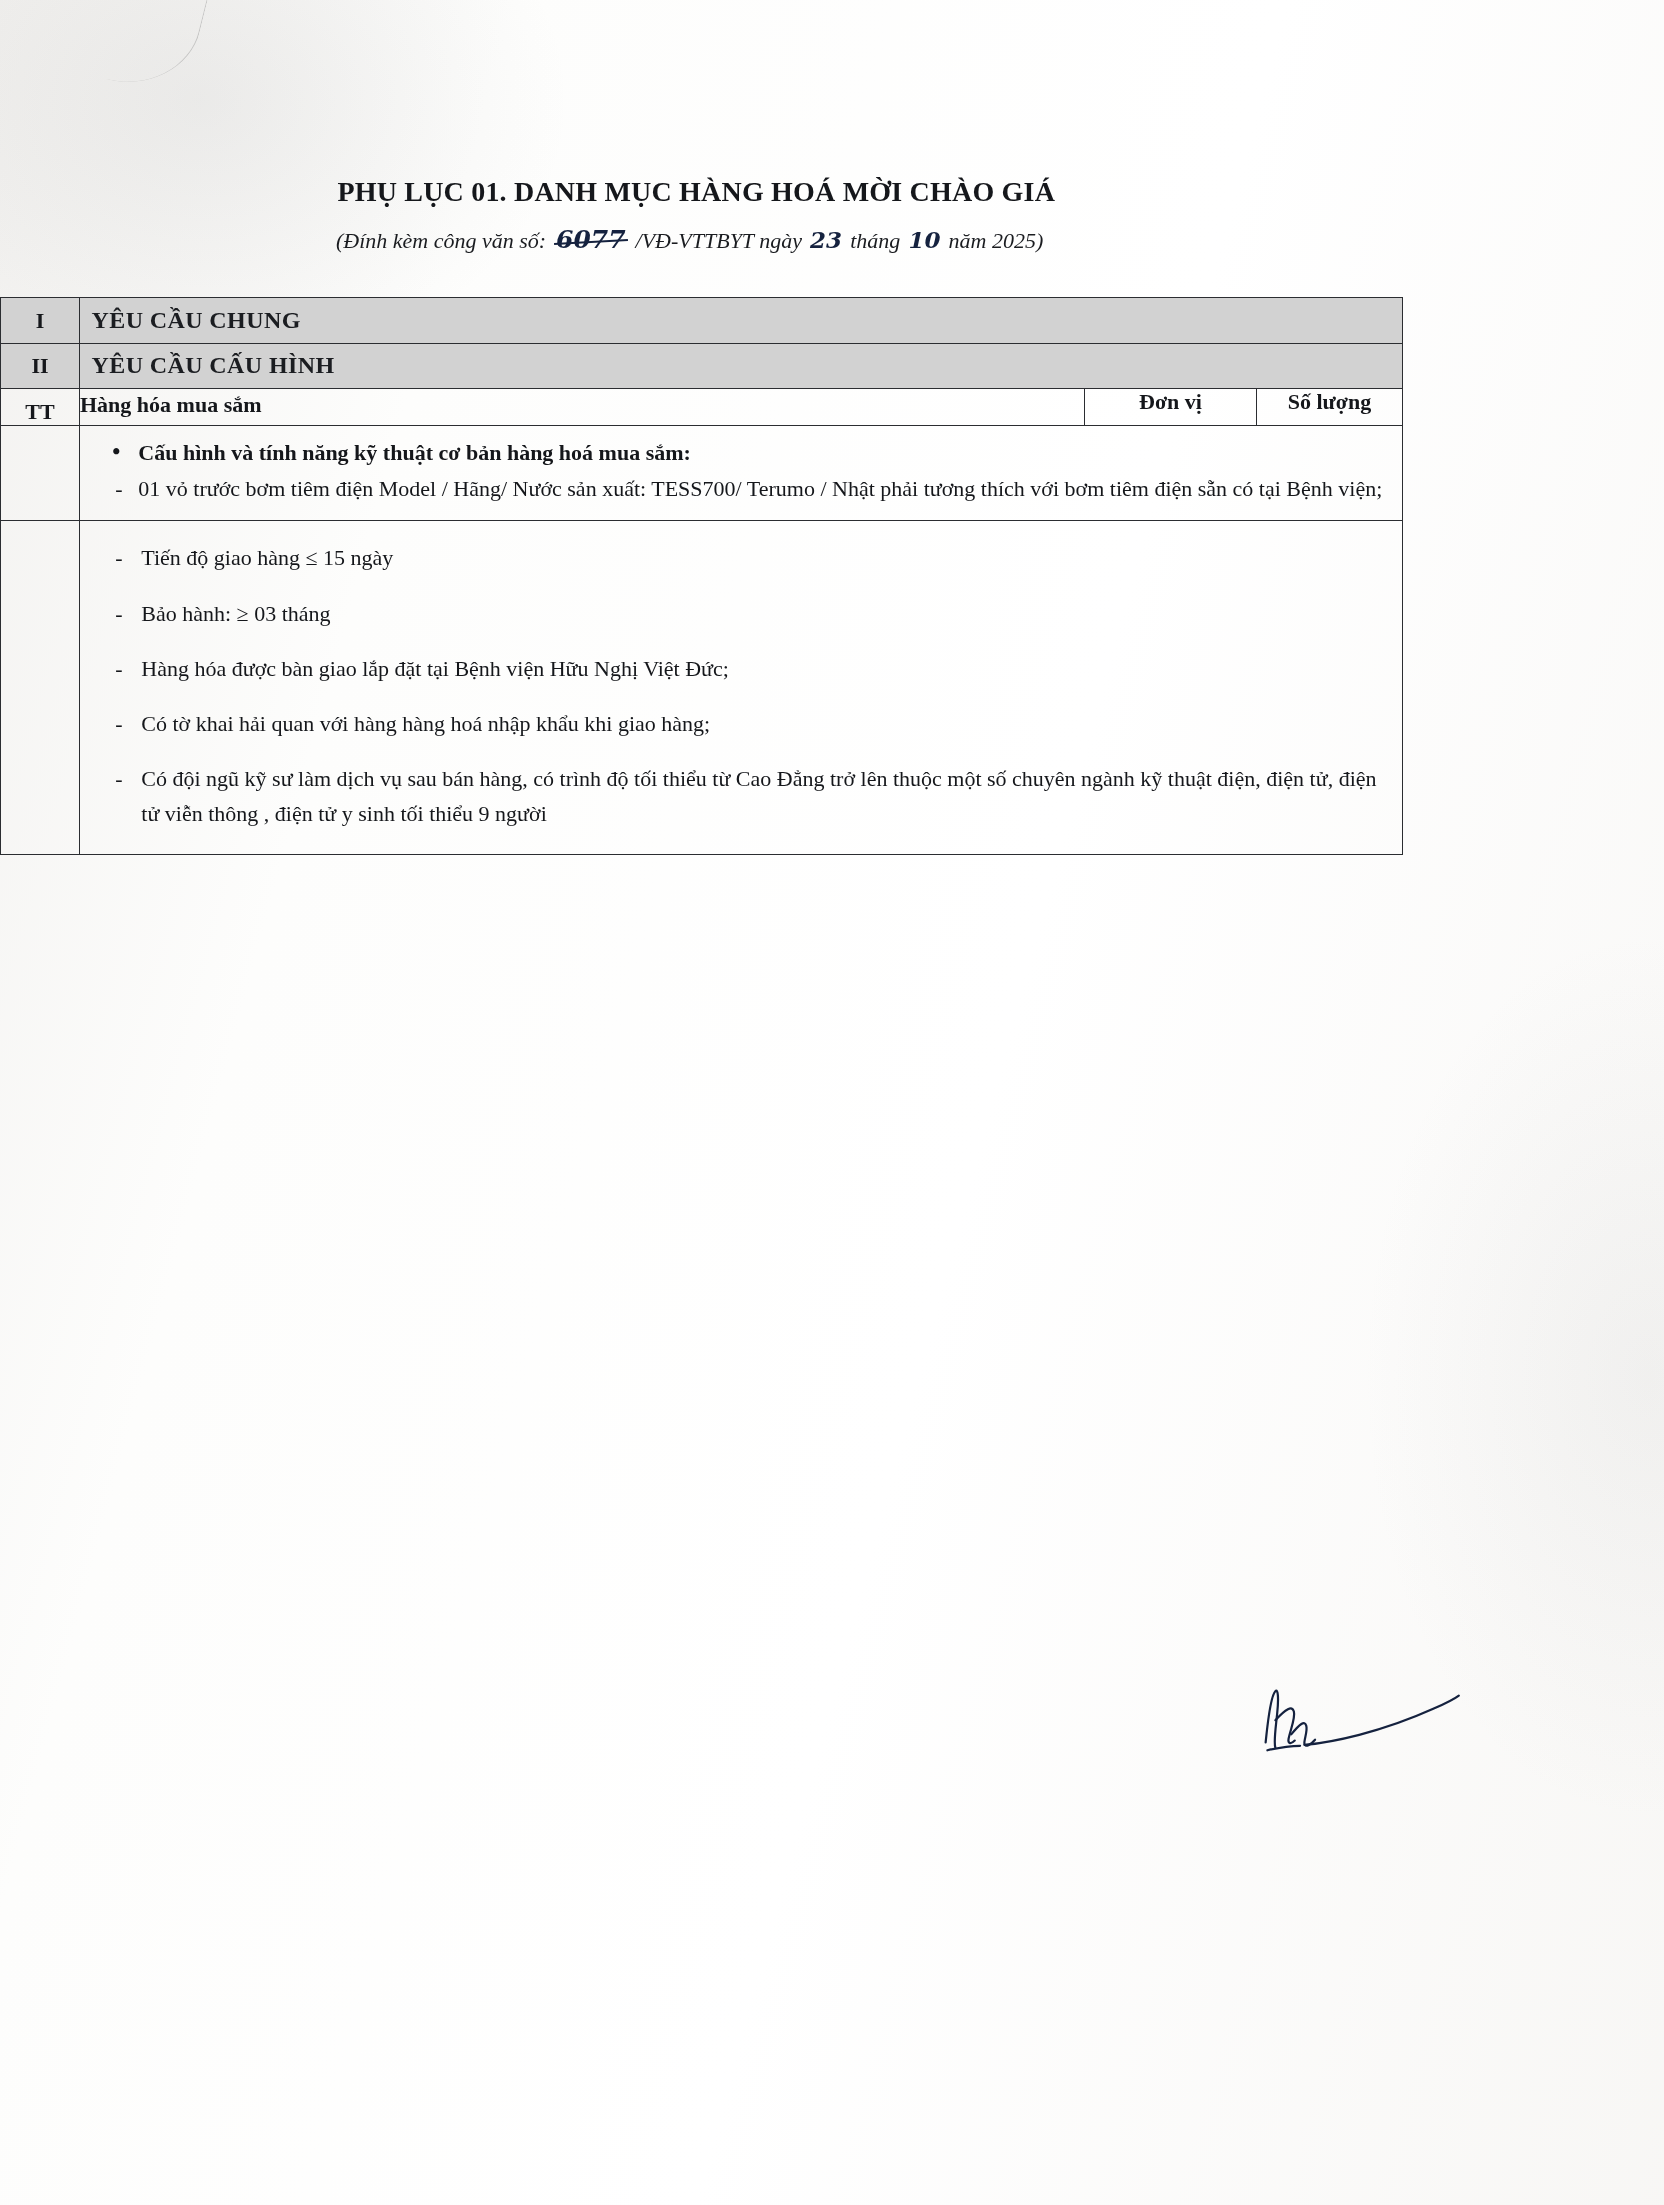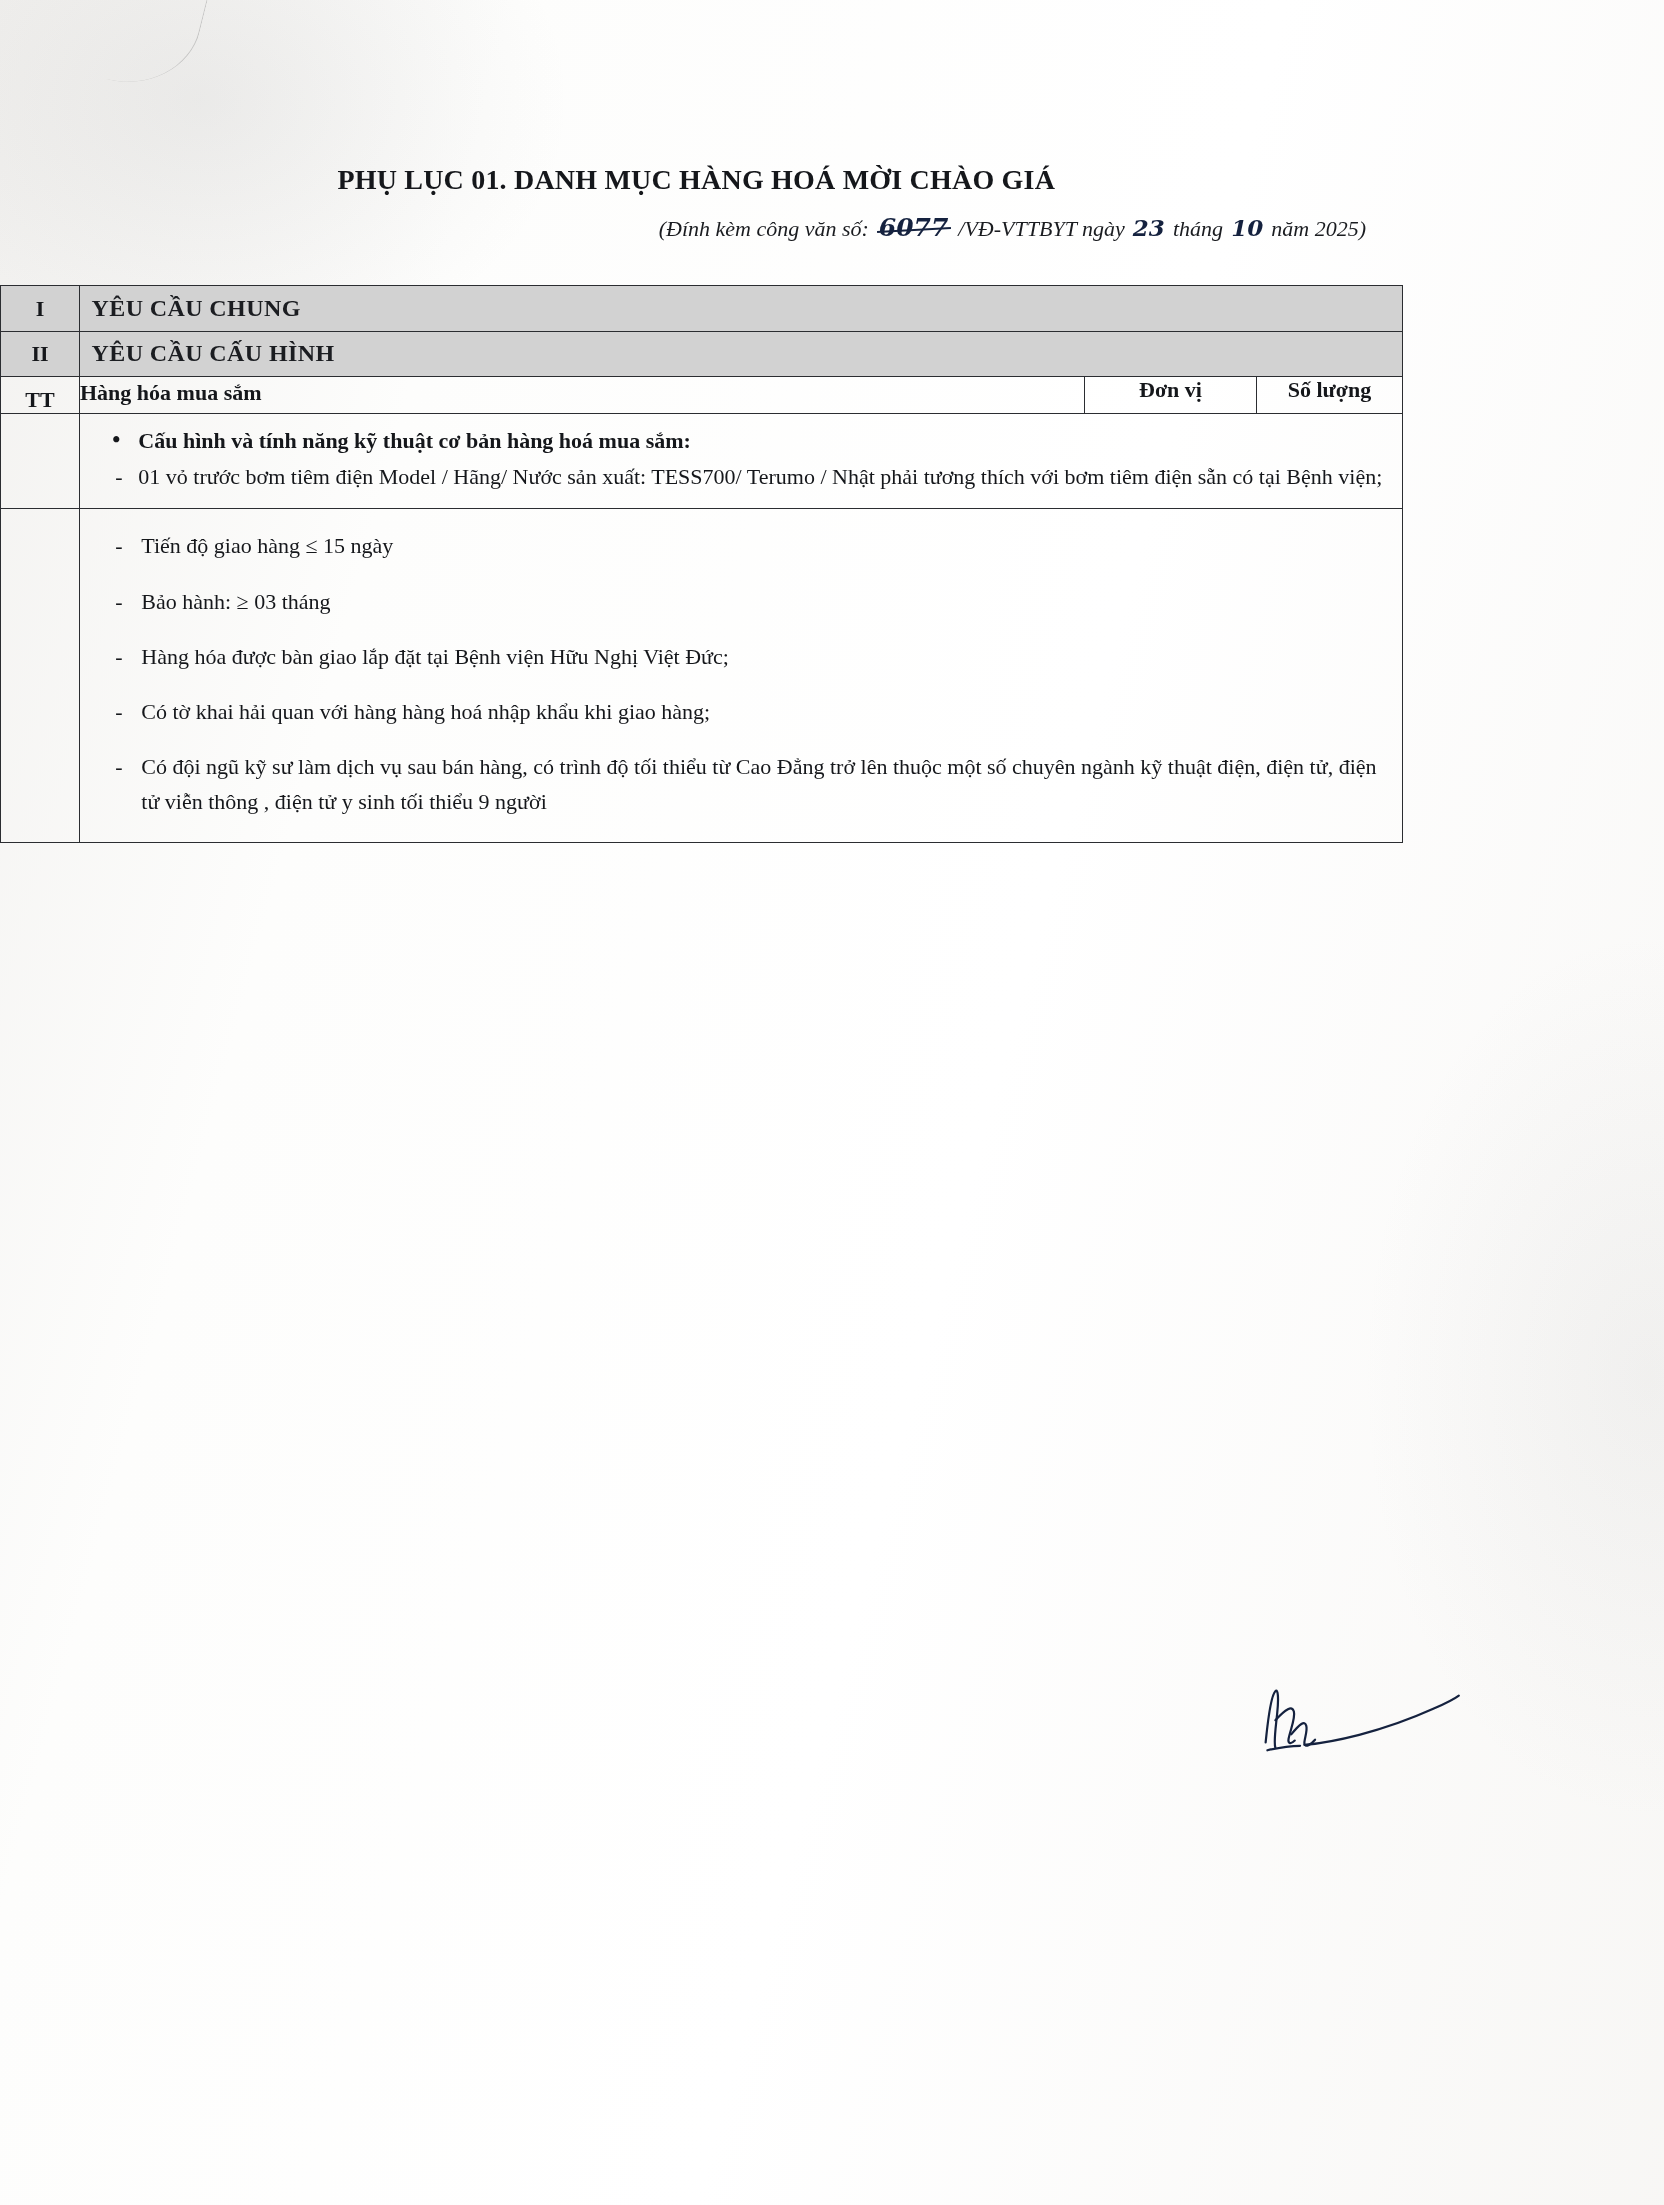--- a/index.html
+++ b/index.html
@@ -36,37 +36,37 @@
     height: 115px;
     border-right: 1.3px solid rgba(120,120,120,0.35);
     transform: rotate(14deg);
     border-radius: 0 0 60% 0;
     pointer-events: none;
   }
 
   .doc {
     position: absolute;
     left: 0;
-    top: 0;
+    top: 12px;
     width: 1366px;
   }
 
   .title {
     text-align: center;
     font-family: "Liberation Serif", serif;
     font-weight: bold;
     font-size: 28px;
     letter-spacing: 0.2px;
     color: #15171b;
     margin-top: 164px;
     padding-left: 26.5px;
   }
   .subtitle-line {
     margin-top: 17px;
-    text-align: right;
+    text-align: center;
     font-size: 22px;
     font-style: italic;
     color: #1a1c20;
     padding-left: 13.2px;
     white-space: nowrap;
   }
   .hand {
     font-family: "DejaVu Serif", serif;
     font-style: italic;
     font-weight: bold;

